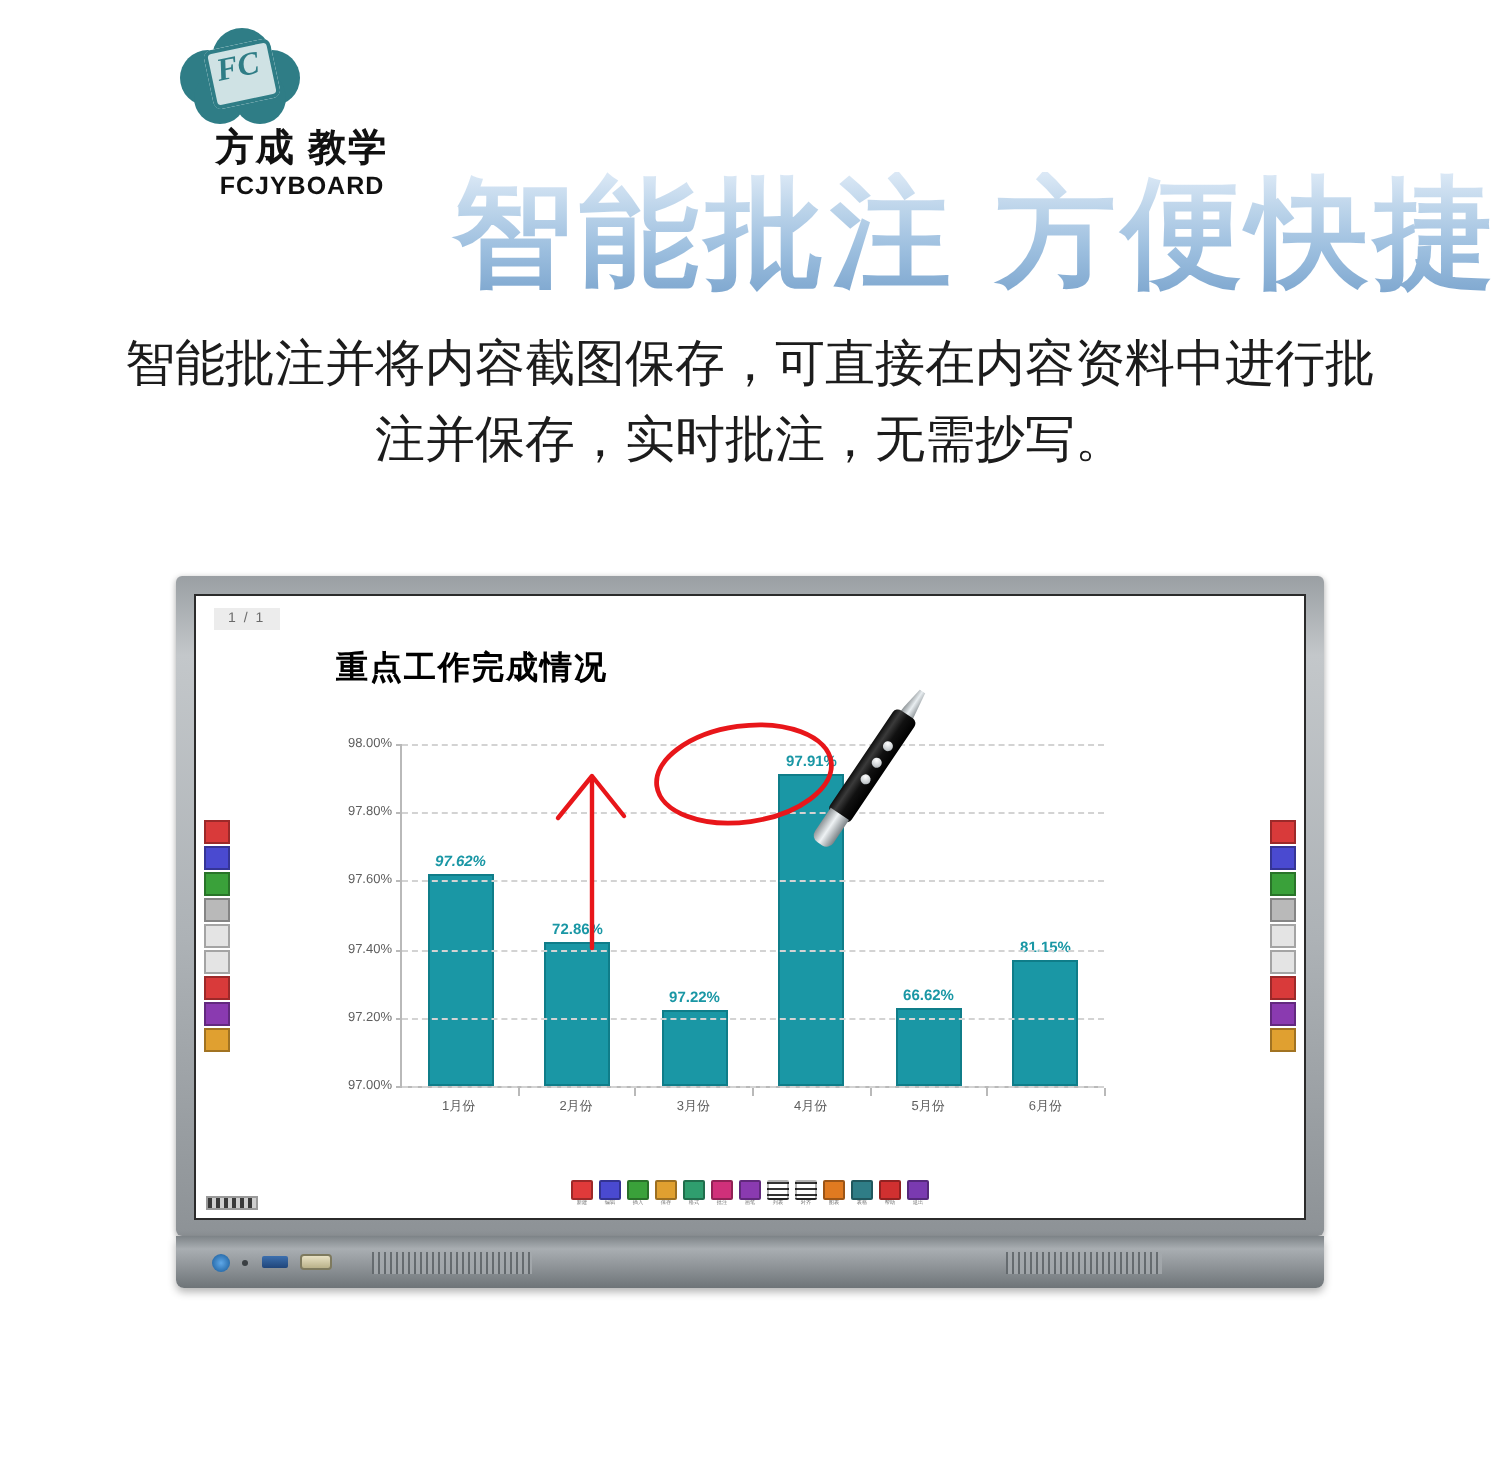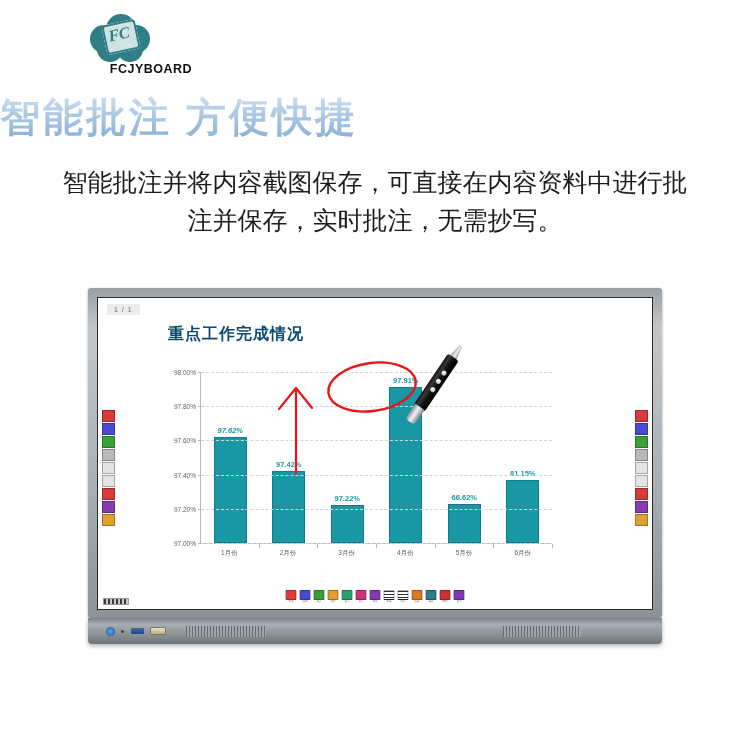--- a/index.html
+++ b/index.html
@@ -23,22 +23,22 @@
     box-shadow:inset 0 0 0 2px #2f7d86;}
   .logo-core span{position:absolute;left:5px;top:3px;font-size:16px;font-weight:bold;
     color:#2f7d86;font-family:"Liberation Serif",serif;font-style:italic;}
   .logo-cn{margin-top:2px;font-size:19px;font-weight:bold;color:#111;letter-spacing:1px;
     text-align:center;line-height:22px;}
   .logo-en{font-size:12.5px;font-weight:bold;color:#111;letter-spacing:.5px;
     text-align:center;line-height:15px;}
 
   
   .headline{
-    position:absolute;left:0;top:86px;width:750px;text-align:left;
-    font-size:40px;font-weight:bold;letter-spacing:3px;line-height:62px;
+    position:absolute;left:0;top:86px;width:750px;text-align:right;
+    font-size:60px;font-weight:bold;letter-spacing:3px;line-height:62px;
     background:linear-gradient(180deg,#dce9f6 0%,#bcd4ea 30%,#9dbfdf 62%,#7ea7cf 100%);
     -webkit-background-clip:text;background-clip:text;
     -webkit-text-fill-color:transparent;color:#9dbfdf;
   }
 
   
   .subtext{
     position:absolute;left:55px;top:163px;width:640px;text-align:center;
     font-size:25px;line-height:38px;color:#1c1c1c;letter-spacing:0px;
   }
@@ -93,21 +93,21 @@
   .tool{width:11px;height:14px;display:flex;flex-direction:column;align-items:center;}
   .tool i{display:block;width:11px;height:10px;border:1px solid rgba(0,0,0,.3);
     box-sizing:border-box;border-radius:1px;}
   .tool u{display:block;width:11px;height:4px;font-size:2.6px;line-height:4px;color:#777;
     text-decoration:none;text-align:center;overflow:hidden;white-space:nowrap;}
   .lines{width:11px;height:10px;
     background:repeating-linear-gradient(180deg,#333 0,#333 1px,transparent 1px,transparent 3px);}
 
   
   .chart{position:absolute;left:58px;top:26px;width:420px;height:250px;}
-  .ch-title{font-size:16px;font-weight:bold;color:#0c4a6e;letter-spacing:1px;margin:0 0 3px 12px;}
+  .ch-title{font-size:16px;font-weight:bold;color:#000000;letter-spacing:1px;margin:0 0 3px 12px;}
   .ch-sub{font-size:8px;font-weight:bold;color:#1a97a5;letter-spacing:.6px;margin:0 0 6px 12px;}
   .plot{position:absolute;left:44px;top:48px;width:352px;height:172px;
     border-left:1px solid #b9b9b9;border-bottom:1px solid #b9b9b9;box-sizing:border-box;}
   .gl{position:absolute;left:0;right:0;height:0;
     border-top:1px dashed #d3d3d3;}
   .ytick{position:absolute;right:100%;margin-right:5px;transform:translateY(-50%);
     font-size:6.5px;color:#5e5e5e;white-space:nowrap;}
   .ytickmark{position:absolute;right:100%;width:3px;height:0;border-top:1px solid #b9b9b9;}
   .bars{position:absolute;left:0;right:0;bottom:0;top:0;display:flex;
     justify-content:space-around;align-items:flex-end;}
@@ -141,20 +141,21 @@
   <div class="logo-mark">
     <span class="petal p1"></span>
       <span class="petal p2"></span>
       <span class="petal p3"></span>
     <span class="petal p4"></span>
       <span class="petal p5"></span>
     <div class="logo-core">
         <span>FC</span>
       </div>
   </div>
+  <div class="logo-cn">方成  教学</div>
   <div class="logo-en">FCJYBOARD</div>
 </div>
 
 <div class="headline">智能批注 方便快捷</div>
 
 <div class="subtext">智能批注并将内容截图保存，可直接在内容资料中进行批注并保存，实时批注，无需抄写。</div>
 
 <div class="display">
   <div class="bezel"></div>
 
@@ -190,21 +191,21 @@
     <div class="chart">
       <div class="ch-title">重点工作完成情况</div>
 
       <div class="plot" id="plot">
         <div class="bars" id="bars">
             <div class="barwrap">
               <div class="barlbl" style="bottom: 62%; font-style: italic;">97.62%</div>
               <div class="bar" style="height: 62%;"></div>
             </div>
             <div class="barwrap">
-              <div class="barlbl" style="bottom: 42%;">97.42%</div>
+              <div class="barlbl" style="bottom: 42%;">72.86%</div>
               <div class="bar" style="height: 42%;"></div>
             </div>
             <div class="barwrap">
               <div class="barlbl" style="bottom: 22%;">97.22%</div>
               <div class="bar" style="height: 22%;"></div>
             </div>
             <div class="barwrap">
               <div class="barlbl" style="bottom: 91%;">97.91%</div>
               <div class="bar" style="height: 91%;"></div>
             </div>

